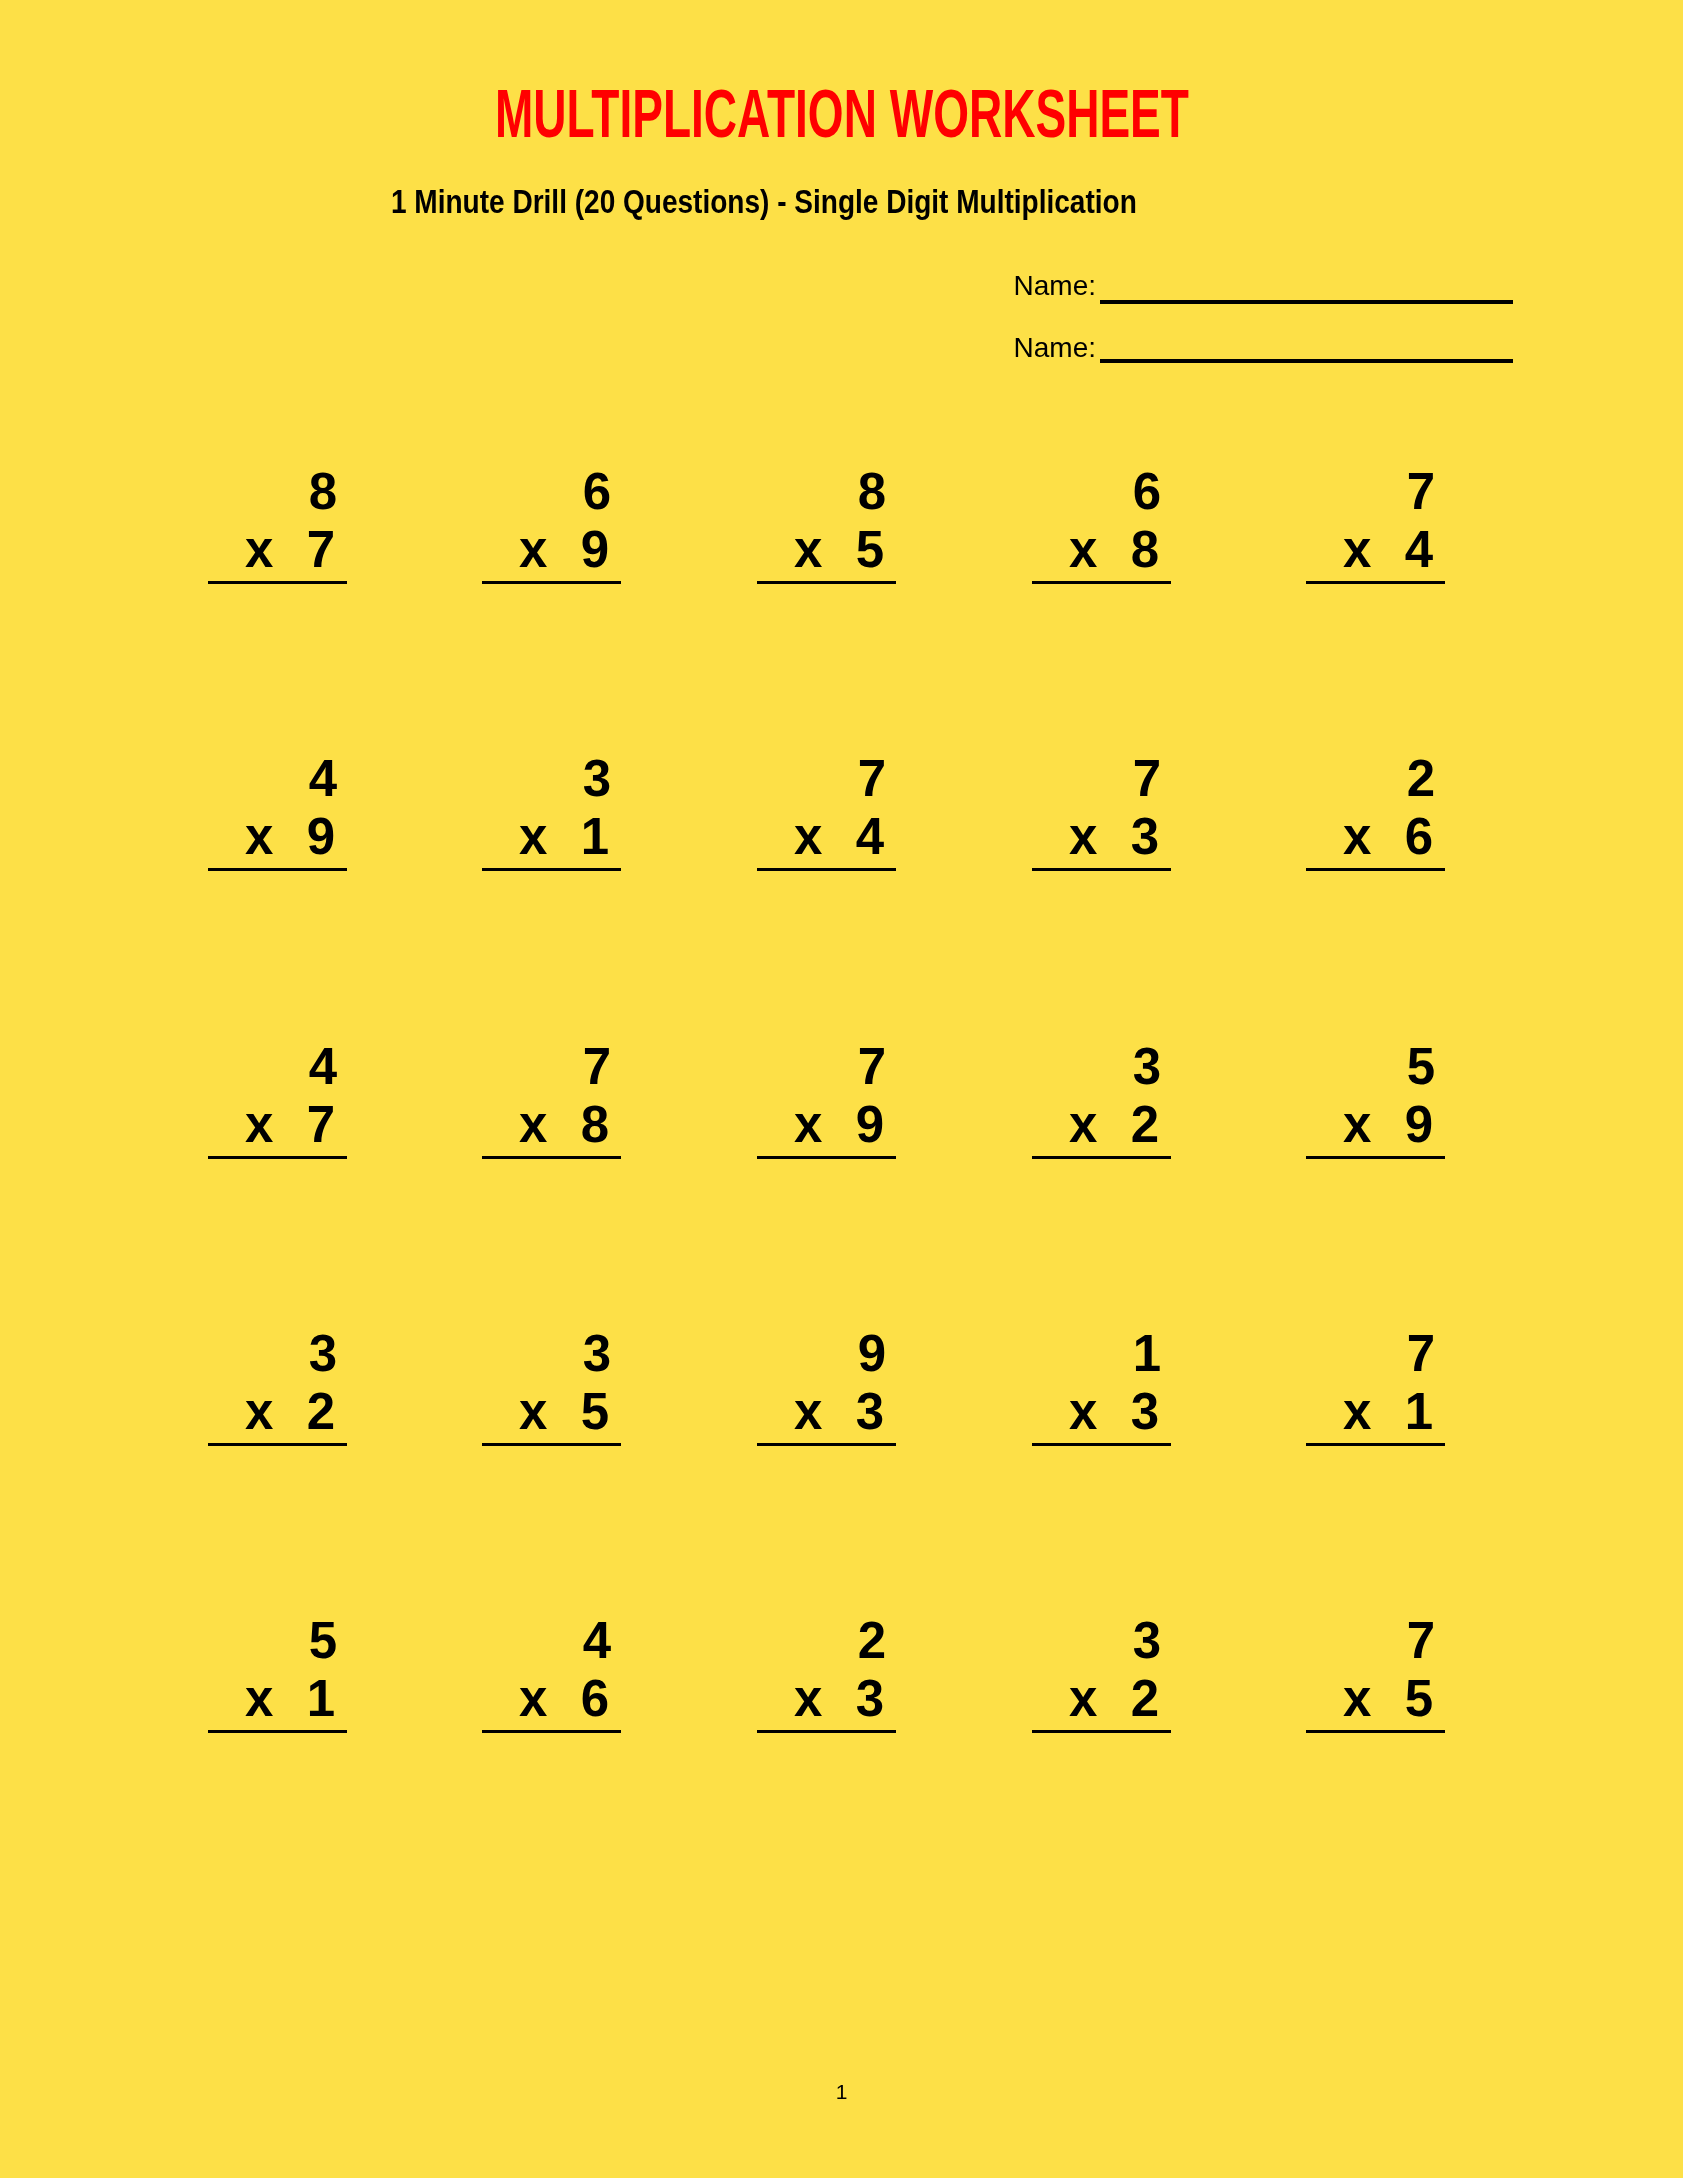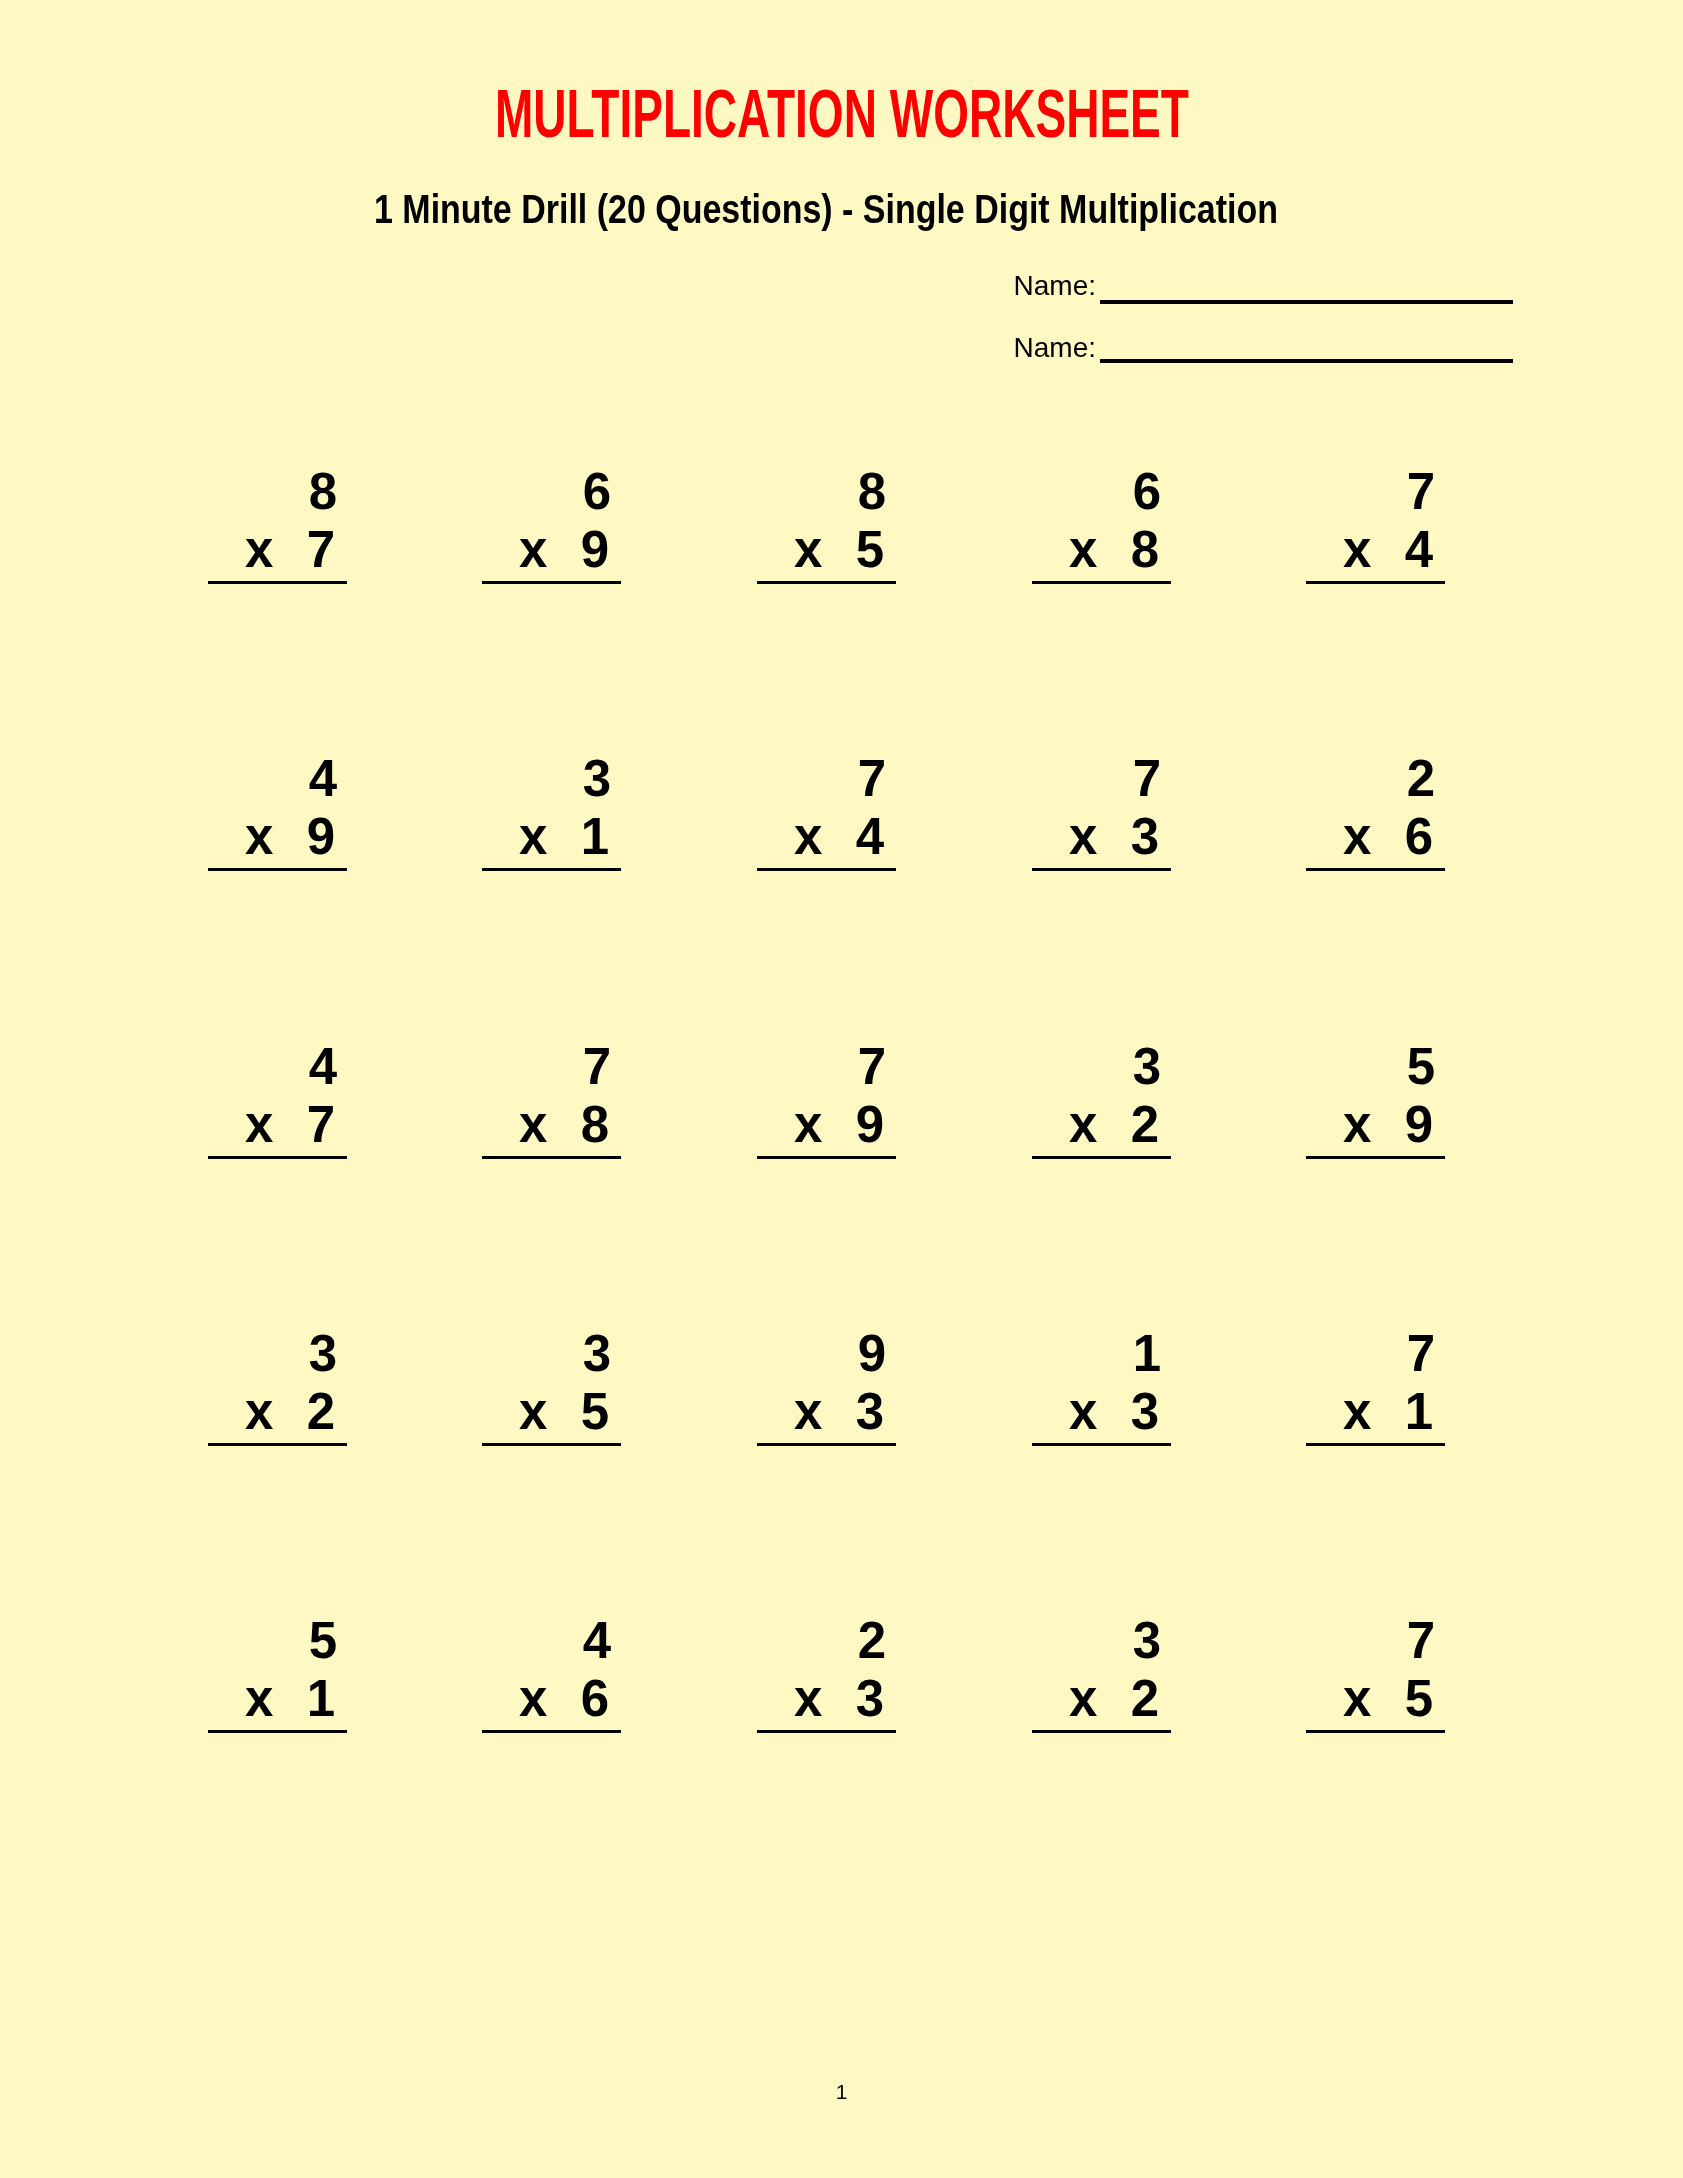--- a/index.html
+++ b/index.html
@@ -13,21 +13,21 @@
     position: relative;
     overflow: hidden;
     font-family: "Liberation Sans", "DejaVu Sans", sans-serif;
     color: #000000;
   }
   .page {
     position: absolute;
     left: 0; top: 0;
     width: 1683px;
     height: 2178px;
-    background: #fef9c3;
+    background: #fde047;
   }
   
   .fit-box {
     position: absolute;
     white-space: nowrap;
     overflow: visible;
   }
   .fit-inner {
     display: inline-block;
     white-space: nowrap;
@@ -38,27 +38,28 @@
     top: 79px;
     width: 697px;
     height: 69px;
     font-size: 69px;
     line-height: 69px;
     font-weight: bold;
     color: #ff0000;
   }
   .subtitle {
     left: 374px;
-    top: 189px;
+    top: 182px;
     width: 895px;
     height: 40px;
-    font-size: 40px;
+    font-size: 33px;
     line-height: 40px;
     font-weight: bold;
     color: #000000;
+    text-align: right;
   }
   .field-label {
     position: absolute;
     left: 990px;
     width: 106px;
     text-align: right;
     font-size: 28px;
     line-height: 22px;
     font-weight: normal;
     color: #000000;

